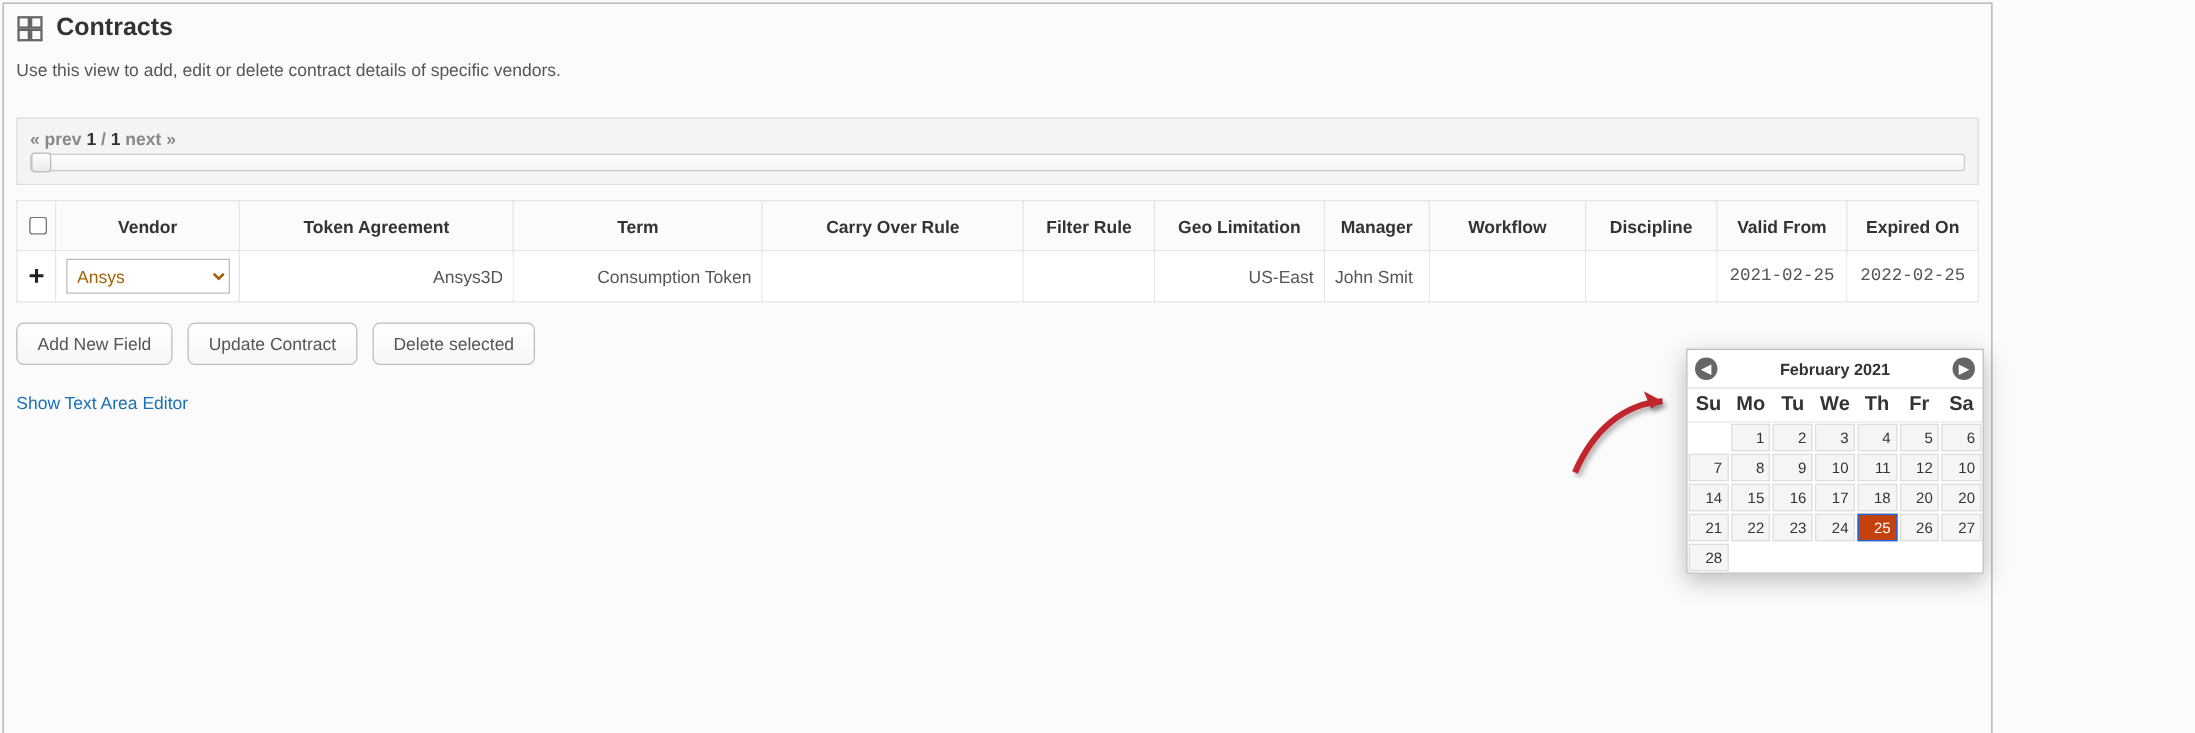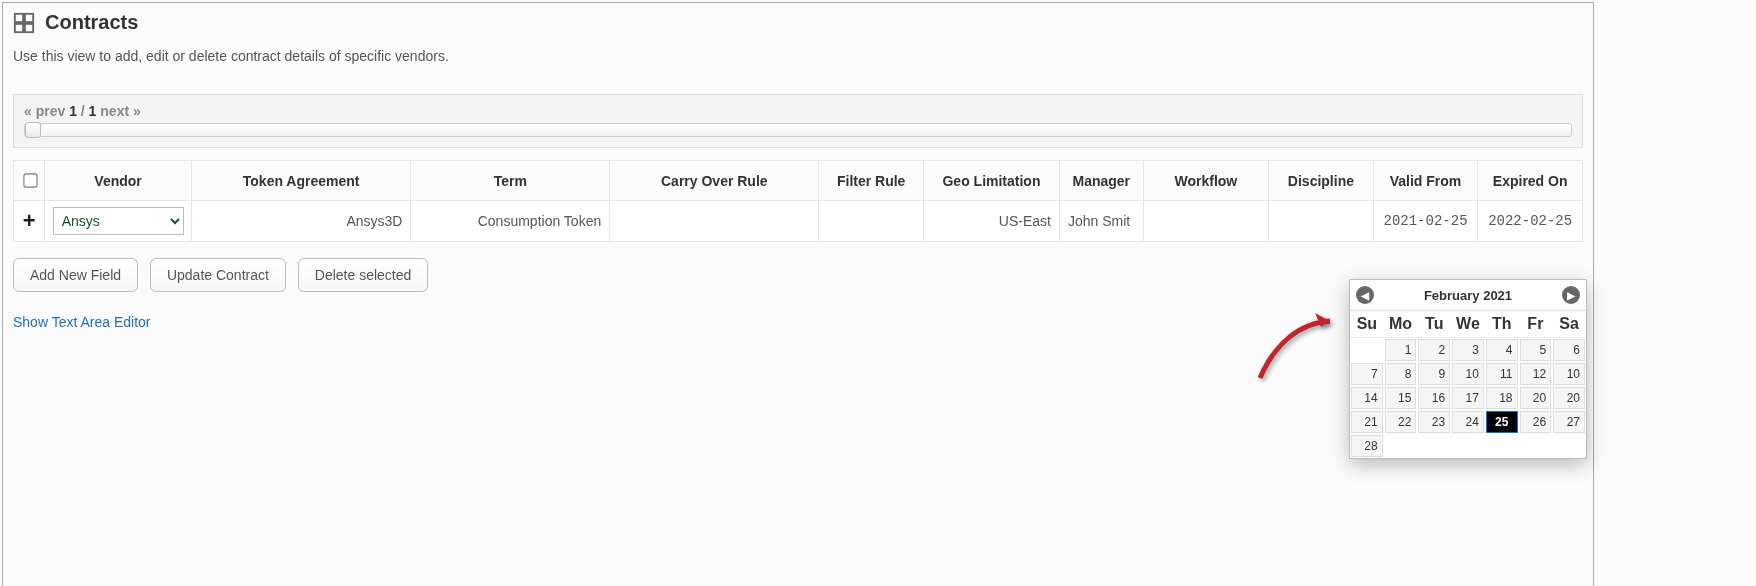--- a/index.html
+++ b/index.html
@@ -101,21 +101,21 @@
   }
   .cell-input.left { text-align: left; }
   .cell-input.mono { font-family: "Courier New", monospace; text-align: center; }
   select.cell-select {
     width: 90%;
     margin: 6px 5%;
     padding: 4px 4px;
     border: 1px solid #bbb;
     background: #fff;
     font-size: 14px;
-    color: #14532d;
+    color: #a16207;
   }
   .add-cell {
     text-align: center;
     vertical-align: middle;
   }
   .plus-icon {
     font-size: 22px;
     font-weight: 700;
     color: #222;
     line-height: 36px;
@@ -196,25 +196,24 @@
     margin: 1px;
     border: 1px solid #ddd;
     background: #f5f5f5;
     padding: 3px 4px;
     font-size: 12px;
     color: #333;
     cursor: pointer;
   }
   .day.empty { border: none; background: transparent; }
   .day.selected {
-    background: #000000;
+    background: #c2410c;
     border-color: #0a6cff;
     color: #fff;
-    font-weight: 700;
-    text-align: center;
+    font-weight: 400;
   }
 
   
   .arrow-anno {
     position: absolute;
     right: 248px;
     top: 300px;
     width: 90px;
     height: 80px;
     pointer-events: none;

